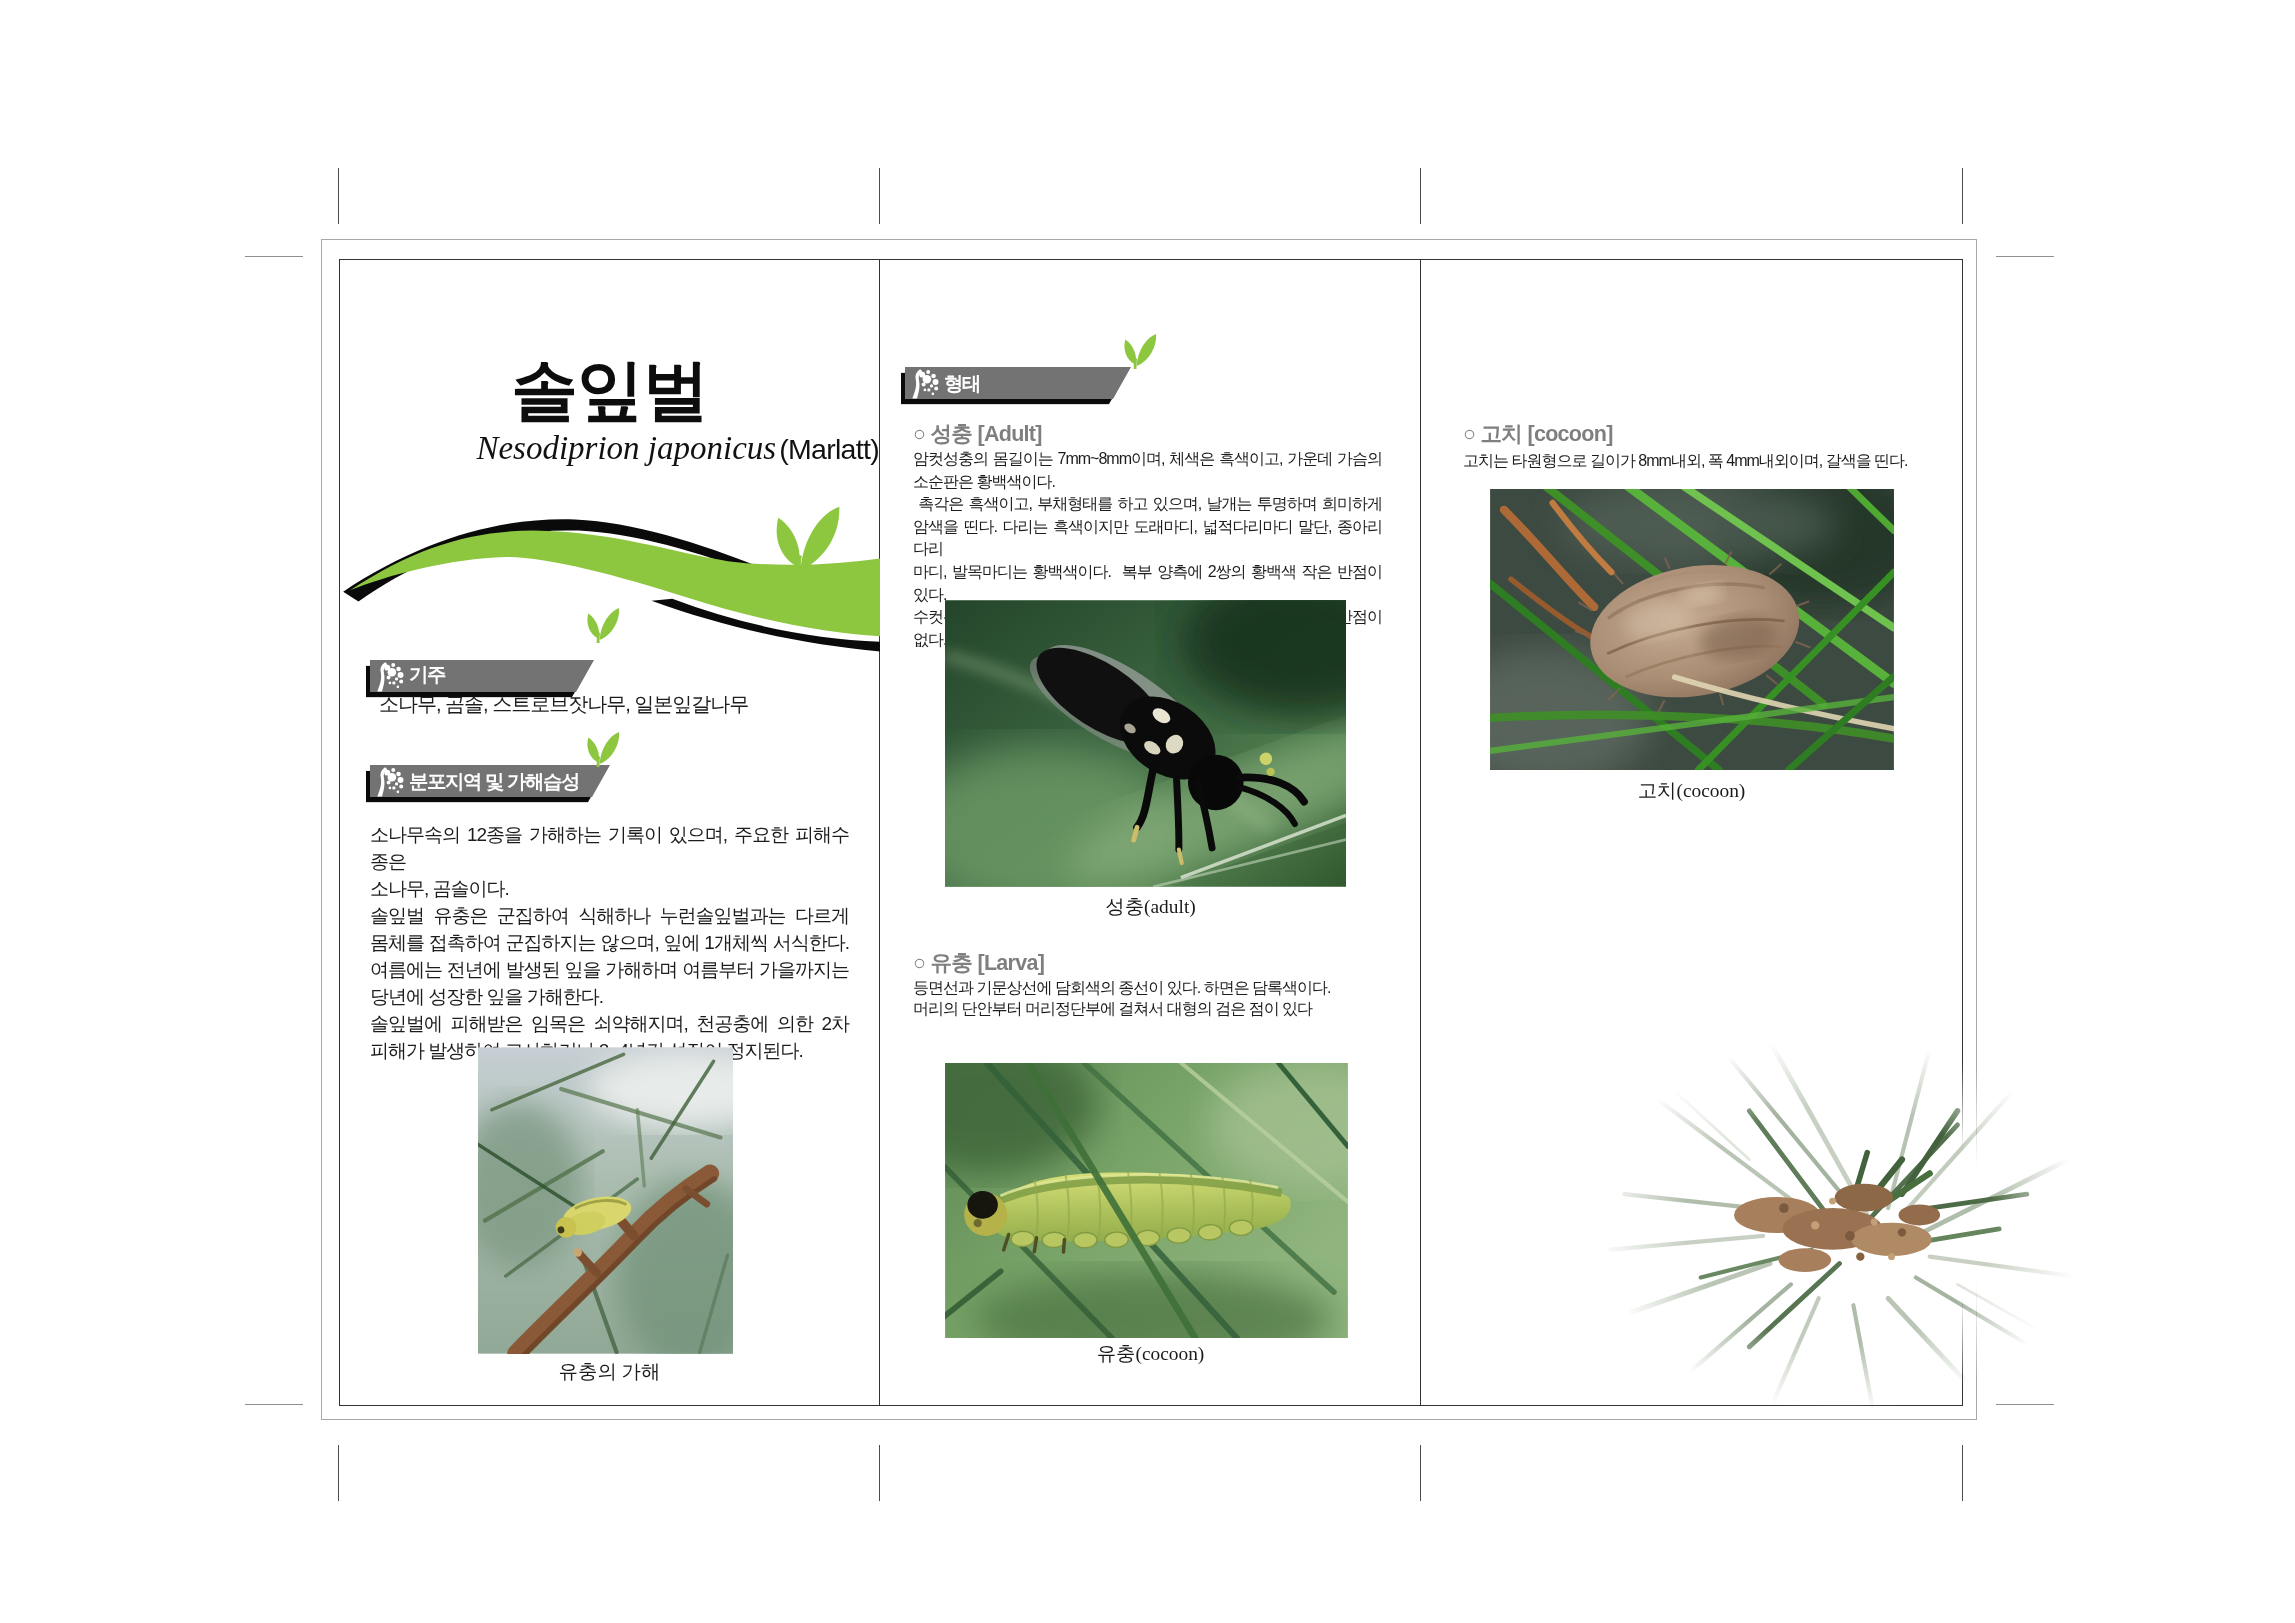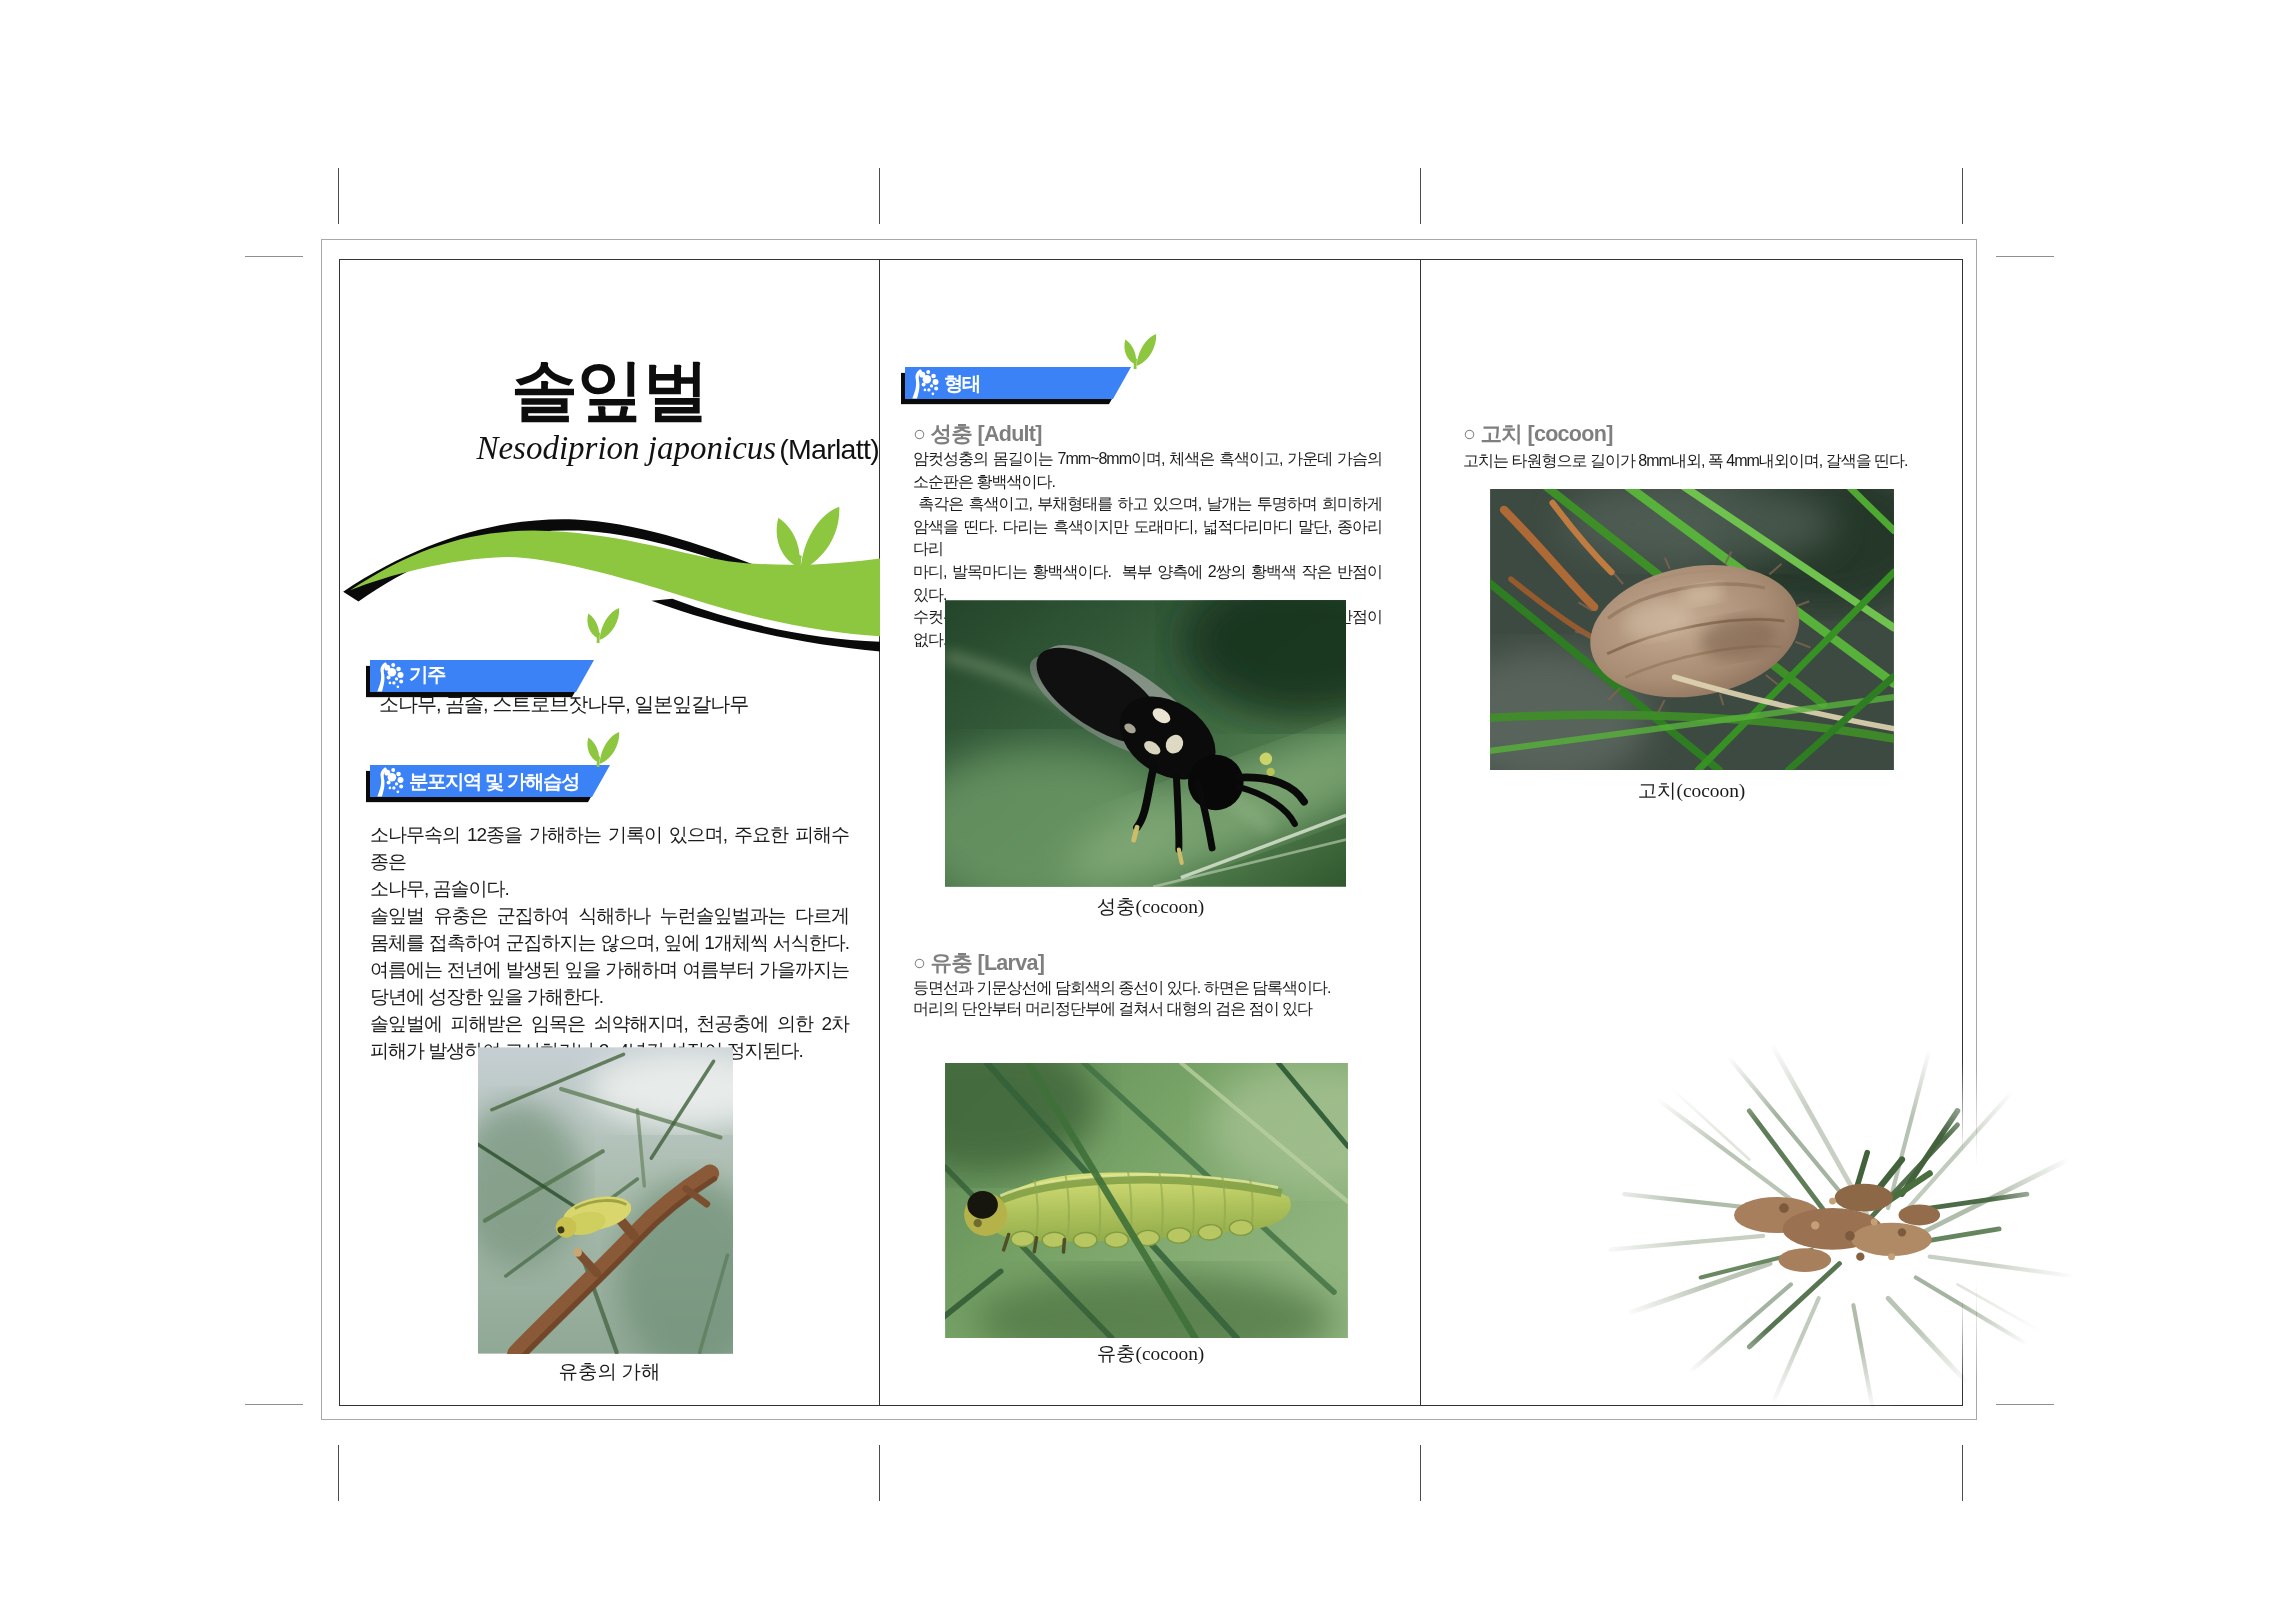--- a/index.html
+++ b/index.html
@@ -19,21 +19,21 @@
   #title{position:absolute;left:340px;top:355px;width:539px;text-align:center;
          font-size:67px;line-height:69px;font-weight:bold;color:#0d0d0d;letter-spacing:-1.4px;}
   #sci{position:absolute;left:340px;top:430px;width:539px;text-align:right;color:#111;}
   #sci .lat{font-family:"Liberation Serif",serif;font-style:italic;font-size:33px;}
   #sci .auth{font-family:"Liberation Sans",sans-serif;font-size:28.5px;letter-spacing:-0.7px;}
   
   .banner{position:absolute;height:32px;}
   .banner .shadow{position:absolute;left:0;top:0;width:100%;height:100%;background:#0a0a0a;
         transform:translate(-4.2px,5.6px);
         clip-path:polygon(0 0,100% 0,calc(100% - 18px) 100%,0 100%);}
-  .banner .face{position:absolute;left:0;top:0;width:100%;height:100%;background:#3b82f6;
+  .banner .face{position:absolute;left:0;top:0;width:100%;height:100%;background:#737373;
         clip-path:polygon(0 0,100% 0,calc(100% - 18px) 100%,0 100%);}
   .banner .blabel{position:absolute;left:39px;top:0;height:32px;line-height:32px;
         color:#ffffff;font-weight:bold;font-size:19.4px;letter-spacing:-1.4px;white-space:nowrap;}
   .banner svg.dticon{position:absolute;left:3.5px;top:1.4px;}
   
   .line{white-space:nowrap;}
   .jline{text-align:justify;text-align-last:justify;white-space:normal;}
   .p1text{font-size:19px;letter-spacing:-1px;color:#1c1c1c;line-height:27px;}
   .p2text{font-size:16px;letter-spacing:-1px;color:#1c1c1c;line-height:22.6px;}
   .p3line{font-size:16px;letter-spacing:-1px;color:#1c1c1c;white-space:nowrap;}
@@ -278,21 +278,21 @@
         <path d="M30,44 C45,85 60,110 58,132" stroke-width="11"></path>
         <path d="M66,40 C95,80 115,108 126,126" stroke-width="10"></path>
         <path d="M96,30 C130,60 152,84 165,98" stroke-width="10"></path>
       </g>
       <path d="M58,132 L64,150" stroke="#cdbd6a" stroke-width="7" stroke-linecap="round"></path>
       <path d="M126,126 L140,140" stroke="#cdbd6a" stroke-width="6" stroke-linecap="round"></path>
       <circle cx="160" cy="-52" r="9" fill="#ccd368"></circle>
         <circle cx="176" cy="-40" r="6" fill="#b9c255"></circle>
     </g>
   </svg>
-  <div class="caption" style="left:880px;top:893px;width:541px;">성충(cocoon)</div>
+  <div class="caption" style="left:880px;top:893px;width:541px;">성충(adult)</div>
 
   <div class="abs heading" style="left:913px;top:948px;">○ 유충 [Larva]</div>
 
   <div class="abs p2text" style="left:913px;top:977px;width:469px;line-height:21px;">
     <div class="line">등면선과 기문상선에 담회색의 종선이 있다. 하면은 담록색이다.</div>
     <div class="line">머리의 단안부터 머리정단부에 걸쳐서 대형의 검은 점이 있다</div>
   </div>
 
   <svg class="abs" style="left:945px;top:1063px;" width="403" height="275" viewBox="0 0 580 396">
     <defs>

